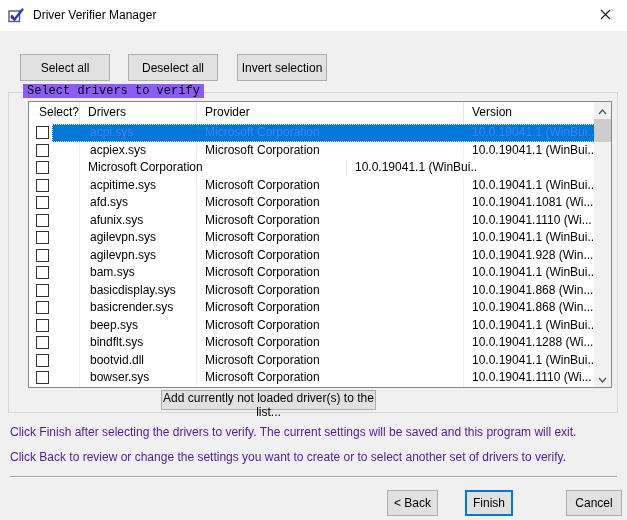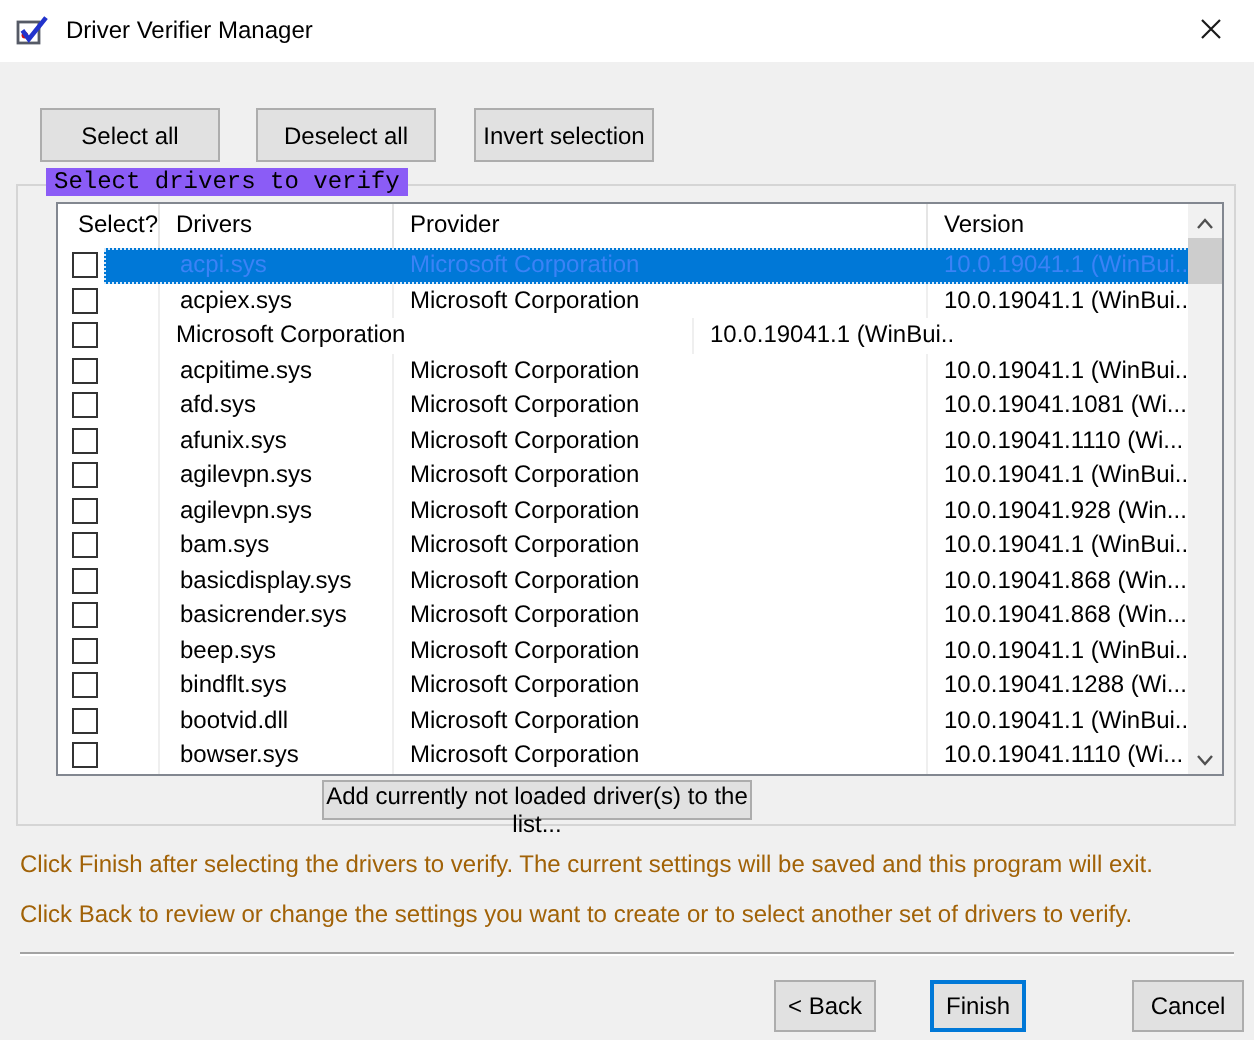--- a/index.html
+++ b/index.html
@@ -49,21 +49,21 @@
 
   
   .scrollbar { position:absolute; right:0; top:0; width:17px; height:285px; background:#f1f1f1; }
   .sb-up, .sb-down { position:absolute; left:0; width:17px; height:17px; display:flex; align-items:center; justify-content:center; background:#f1f1f1; }
   .sb-up { top:0; }
   .sb-down { bottom:0; }
   .sb-thumb { position:absolute; left:0; top:17px; width:17px; height:23px; background:#cdcdcd; }
 
   .add-btn { left:152px; top:297px; width:215px; height:20px; font-size:12px; }
 
-  .instr { position:absolute; left:10px; font-size:12px; color:#a16207; white-space:nowrap; }
+  .instr { position:absolute; left:10px; font-size:12px; color:#4c1d95; white-space:nowrap; }
   .i1 { top:425px; }
   .i2 { top:450px; }
 
   .sep { position:absolute; left:10px; top:476px; width:607px; height:2px; border-top:1px solid #a3a3a3; border-bottom:1px solid #ffffff; }
 
   .back-btn { left:387px; top:490px; width:51px; height:26px; }
   .finish-btn { left:465px; top:490px; width:48px; height:26px; border:2px solid var(--accent); }
   .cancel-btn { left:566px; top:490px; width:56px; height:26px; }
 </style>
 </head>

